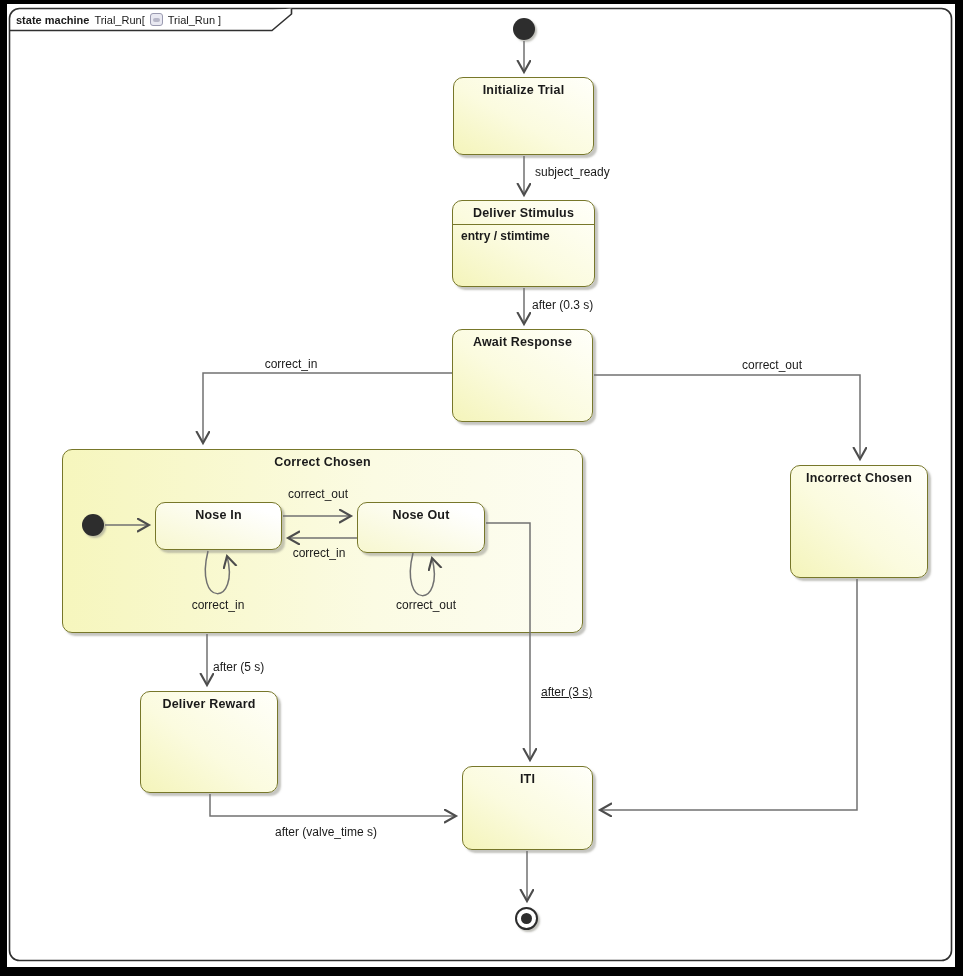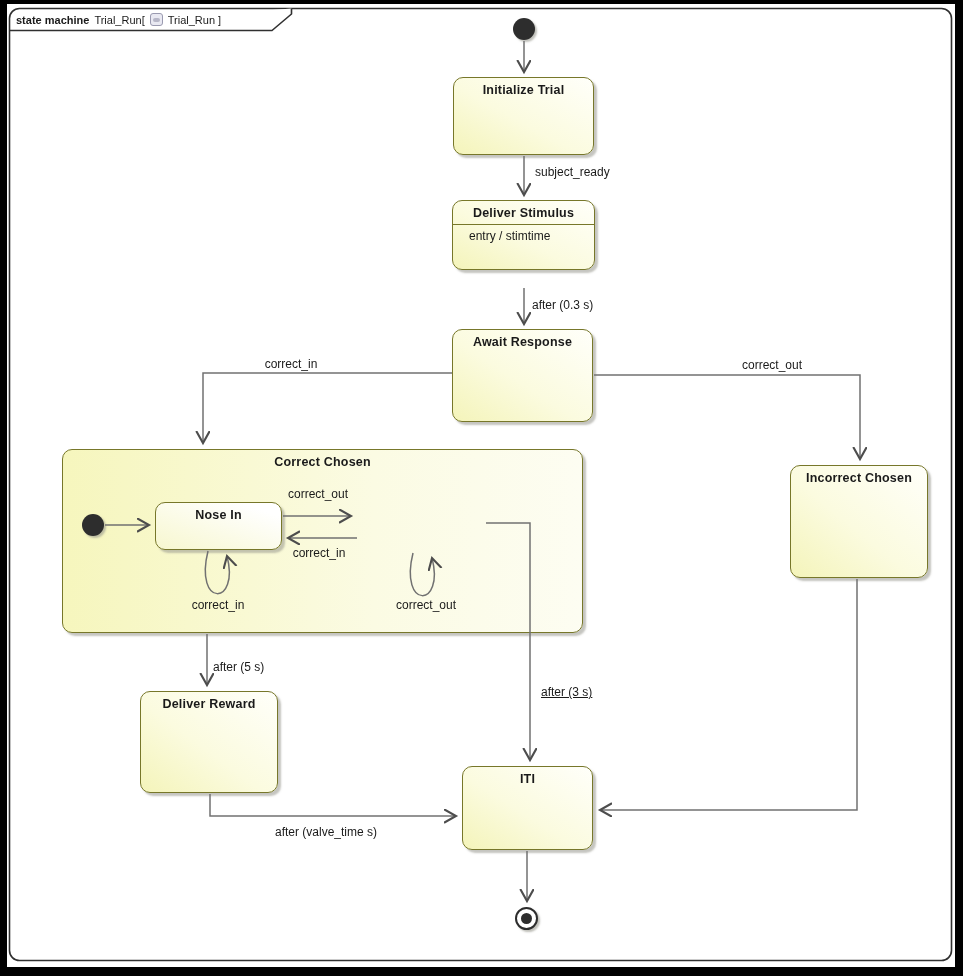--- a/index.html
+++ b/index.html
@@ -23,21 +23,21 @@
     display:block;text-align:center;font-weight:bold;font-size:12.5px;
     padding-top:5px;letter-spacing:.2px;
   }
   .state.simple-sub{
     background:linear-gradient(to top right,#f7f7cf 0%,#ffffff 85%);
   }
   .state.composite{
     background:linear-gradient(to right,#f6f6bd 0%,#fbfbe3 60%,#fdfdf2 100%);
   }
   .compartment-sep{border-top:1.2px solid #77772a;margin-top:4px;}
-  .entry-text{font-size:12px;padding:4px 0 0 16px;}
+  .entry-text{font-size:12px;padding:4px 0 0 8px;font-weight:bold;}
   .tlabel{
     position:absolute;z-index:4;font-size:12px;white-space:nowrap;background:transparent;
   }
   .tlabel.centered{transform:translateX(-50%);}
   .dot{
     position:absolute;z-index:2;border-radius:50%;background:#2d2d2d;
     box-shadow:2px 2px 2px rgba(150,150,140,.6);
   }
   #final-state{
     position:absolute;z-index:2;width:23px;height:23px;border-radius:50%;
@@ -116,40 +116,43 @@
     <span class="mini-icon"></span>
     <span>Trial_Run ]</span>
   </div>
 
   <div class="dot" style="left:513px;top:18px;width:22px;height:22px;"></div>
 
   <div class="state" style="left:453px;top:77px;width:141px;height:78px;">
     <span class="title">Initialize Trial</span>
   </div>
 
-  <div class="state" style="left:452px;top:200px;width:143px;height:70px;">
+  <div class="state" style="left:452px;top:200px;width:143px;height:87px;">
     <span class="title">Deliver Stimulus</span>
     <div class="compartment-sep"></div>
     <div class="entry-text">entry / stimtime</div>
   </div>
 
   <div class="state" style="left:452px;top:329px;width:141px;height:93px;">
     <span class="title">Await Response</span>
   </div>
 
   <div class="state composite" style="left:62px;top:449px;width:521px;height:184px;">
     <span class="title">Correct Chosen</span>
   </div>
 
   <div class="dot" style="left:82px;top:514px;width:22px;height:22px;"></div>
 
   <div class="state simple-sub" style="left:155px;top:502px;width:127px;height:48px;">
     <span class="title">Nose In</span>
   </div>
 
+  <div class="state simple-sub" style="left:357px;top:502px;width:128px;height:51px;">
+    <span class="title">Nose Out</span>
+  </div>
 
   <div class="state" style="left:790px;top:465px;width:138px;height:113px;">
     <span class="title">Incorrect Chosen</span>
   </div>
 
   <div class="state" style="left:140px;top:691px;width:138px;height:102px;">
     <span class="title">Deliver Reward</span>
   </div>
 
   <div class="state" style="left:462px;top:766px;width:131px;height:84px;">

